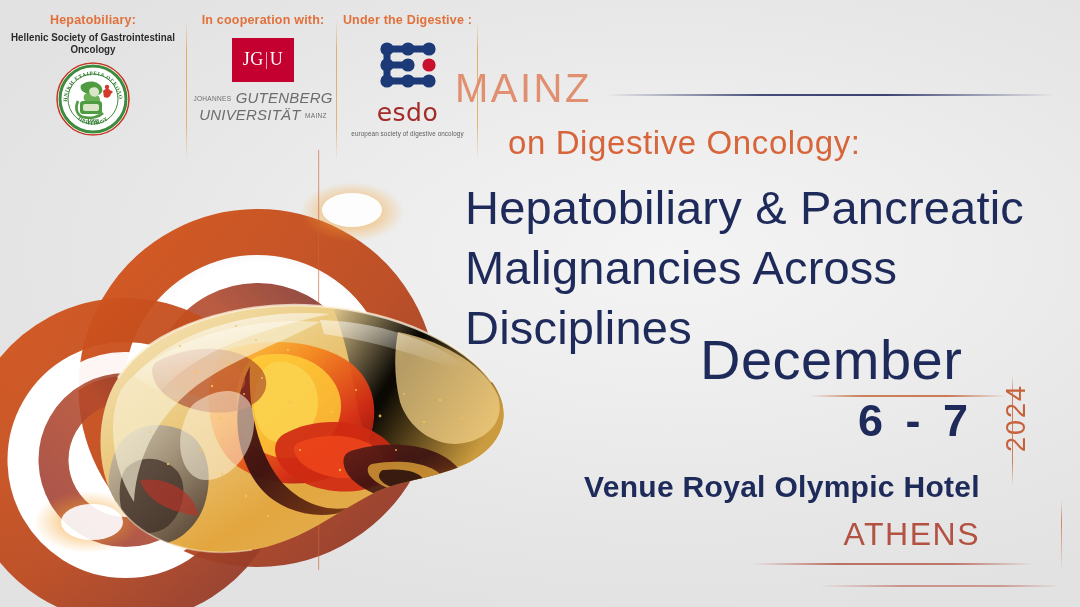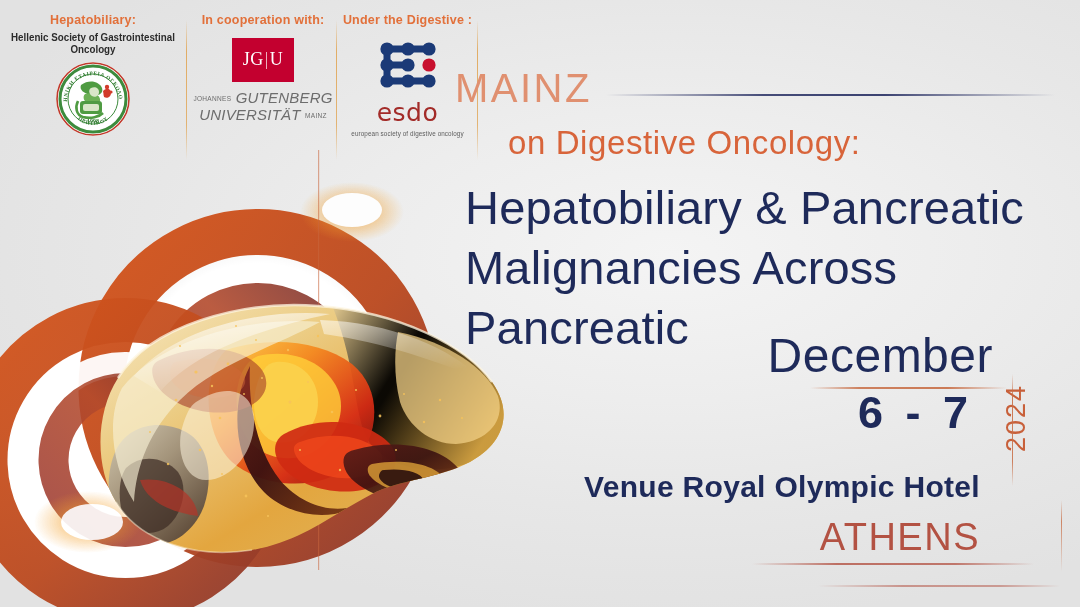--- a/index.html
+++ b/index.html
@@ -90,21 +90,21 @@
   .maintitle {
     position:absolute; left: 465px; top: 178px; width: 580px;
     color: #1e2a5a; font-size: 47px; font-weight: 300; line-height: 1.28;
     letter-spacing: .2px;
   }
   .maintitle .l2 { display:block; }
 
   
   .date-block { position:absolute; left: 700px; top: 332px; width: 345px; }
   .month {
-    text-align: right; color: #1e2a5a; font-size: 48px; font-weight: 300;
+    text-align: left; color: #1e2a5a; font-size: 56px; font-weight: 300;
     letter-spacing: .5px; line-height: 1; padding-right: 52px;
   }
   .date-rule {
     height: 1.5px; margin-top: 7px; margin-left: 110px; margin-right: 38px;
     background: linear-gradient(to right, rgba(200,110,70,0) 0%, rgba(200,110,70,.85) 25%, rgba(200,110,70,.9) 70%, rgba(200,110,70,0) 100%);
   }
   .days {
     text-align: right; color: #1e2a5a; font-size: 45px; font-weight: 700;
     letter-spacing: 5px; line-height: 1.05; margin-top: 0; padding-right: 72px;
   }
@@ -119,21 +119,21 @@
   }
 
   
   .venue {
     position:absolute; left: 520px; top: 470px; width: 460px;
     text-align: right; color: #1e2a5a; font-size: 30px; font-weight: 700;
     letter-spacing: .3px;
   }
   .athens {
     position:absolute; left: 620px; top: 516px; width: 360px;
-    text-align: right; color: #b35243; font-size: 38px; font-weight: 300;
+    text-align: right; color: #b35243; font-size: 32px; font-weight: 300;
     letter-spacing: 1.5px;
   }
   .athens-rule-1 {
     position:absolute; left: 752px; top: 563px; width: 282px; height: 1.5px;
     background: linear-gradient(to right, rgba(179,82,67,0) 0%, rgba(179,82,67,.8) 30%, rgba(179,82,67,.75) 72%, rgba(179,82,67,0) 100%);
   }
   .athens-rule-2 {
     position:absolute; left: 818px; top: 585px; width: 242px; height: 1.5px;
     background: linear-gradient(to right, rgba(179,82,67,0) 0%, rgba(179,82,67,.55) 35%, rgba(179,82,67,.5) 75%, rgba(179,82,67,0) 100%);
   }
@@ -420,21 +420,21 @@
 
   <div class="forum-row">
     <div class="forum">MAINZ</div>
     <div class="forum-rule"></div>
   </div>
 
   <div class="subtitle">on Digestive Oncology:</div>
 
   <div class="maintitle">
     <span class="l1">Hepatobiliary &amp; Pancreatic</span>
-    <span class="l2">Malignancies Across Pancreatic</span>
+    <span class="l2">Malignancies Across Disciplines</span>
   </div>
 
   <div class="date-block">
     <div class="month">December</div>
     <div class="date-rule"></div>
     <div class="days">6 - 7</div>
     <div class="year">2024</div>
     <div class="year-rule"></div>
   </div>
 

